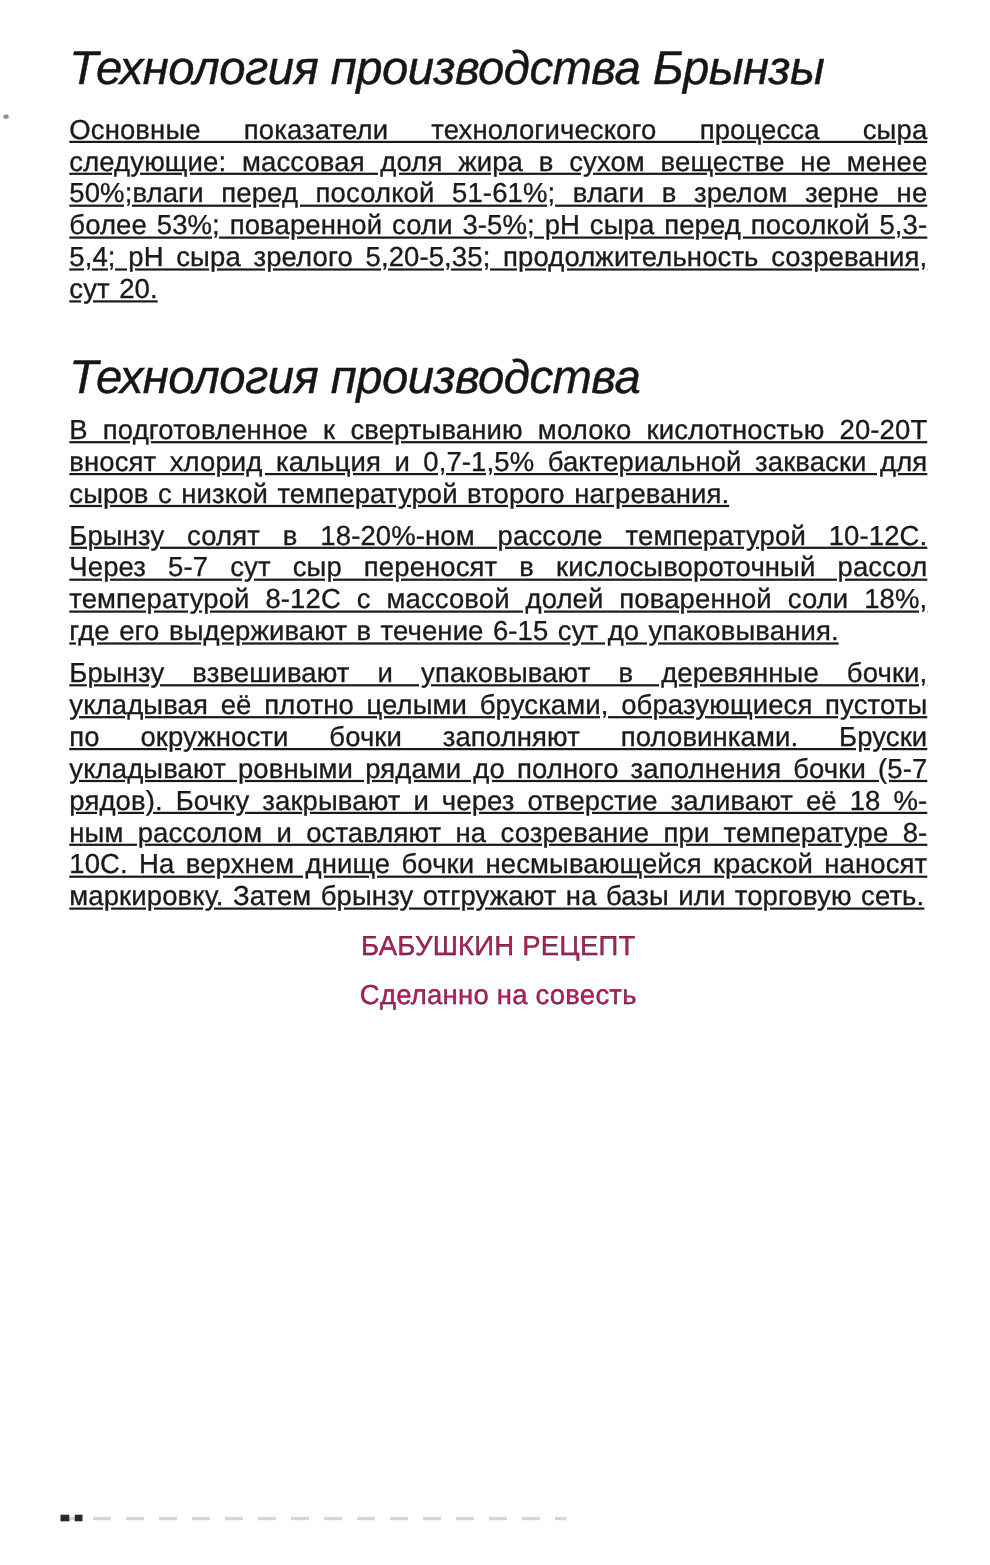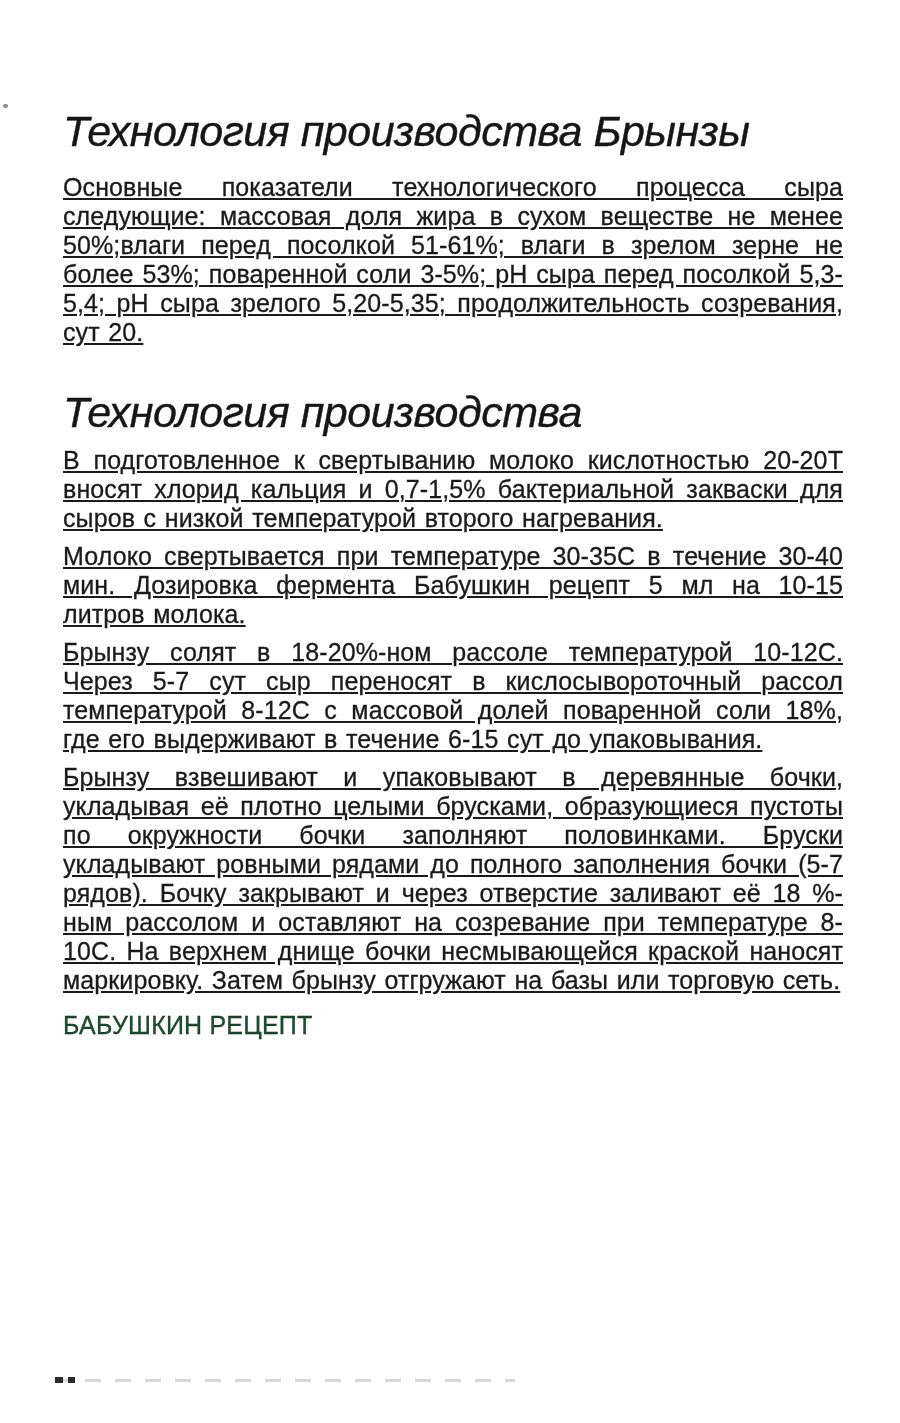--- a/index.html
+++ b/index.html
@@ -7,21 +7,21 @@
   .page {
     position: relative;
     width: 900px;
     height: 1423px;
     background: #ffffff;
     overflow: hidden;
     font-family: "Liberation Sans", "DejaVu Sans", sans-serif;
     color: #1a1a1a;
   }
   .content {
-    padding: 105px 57px 0 63px;
+    padding: 36px 57px 0 63px;
   }
   .doc-heading {
     font-style: italic;
     font-weight: 400;
     font-size: 43px;
     line-height: 52px;
     letter-spacing: -0.5px;
     color: #161616;
     -webkit-text-stroke: 0.4px #161616;
     white-space: nowrap;
@@ -36,23 +36,23 @@
     word-spacing: 1.5px;
     color: #1a1a1a;
     -webkit-text-stroke: 0.3px #1a1a1a;
     margin-bottom: 9px;
     text-decoration: underline;
   }
   .doc-par:last-of-type { margin-bottom: 16px; }
   .footer-line {
     font-size: 25px;
     line-height: 29px;
-    text-align: left;
+    text-align: center;
     letter-spacing: 0.2px;
-    color: #14532d;
+    color: #be185d;
     -webkit-text-stroke: 0.3px #1a1a1a;
   }
   .brand-line { margin-top: 13px; }
   .slogan-line { margin-top: 16px; }
   
   .scan-dot {
     position: absolute;
     left: 3px; top: 104px;
     width: 5px; height: 4px;
     background: #8f8f8f;
@@ -89,30 +89,30 @@
   <div class="content">
 
     <div class="doc-heading h1-first">Технология производства Брынзы</div>
 
     <p class="doc-par">Основные показатели технологического процесса сыра следующие: массовая доля жира в сухом веществе не менее 50%;влаги перед посолкой 51-61%; влаги в зрелом зерне не более 53%; поваренной соли 3-5%; рН сыра перед посолкой 5,3-5,4; рН сыра зрелого 5,20-5,35; продолжительность созревания, сут 20.</p>
 
     <div class="doc-heading h2-second">Технология производства</div>
 
     <p class="doc-par">В подготовленное к свертыванию молоко кислотностью 20-20Т вносят хлорид кальция и 0,7-1,5% бактериальной закваски для сыров с низкой температурой второго нагревания.</p>
 
-    <p class="doc-par">Молоко свертывается при температуре 30-35С в течение 30-40 мин. Дозировка фермента Бабушкин рецепт 5 мл на 10-15 литров молока.</p>
 
 
 
 
     <p class="doc-par">Брынзу солят в 18-20%-ном рассоле температурой 10-12С. Через 5-7 сут сыр переносят в кислосывороточный рассол температурой 8-12С с массовой долей поваренной соли 18%, где его выдерживают в течение 6-15 сут до упаковывания.</p>
 
     <p class="doc-par">Брынзу взвешивают и упаковывают в деревянные бочки, укладывая её плотно целыми брусками, образующиеся пустоты по окружности бочки заполняют половинками. Бруски укладывают ровными рядами до полного заполнения бочки (5-7 рядов). Бочку закрывают и через отверстие заливают её 18 %-ным рассолом и оставляют на созревание при температуре 8-10С. На верхнем днище бочки несмывающейся краской наносят маркировку. Затем брынзу отгружают на базы или торговую сеть.</p>
 
     <div class="footer-line brand-line">БАБУШКИН РЕЦЕПТ</div>
 
+    <div class="footer-line slogan-line">Сделанно на совесть</div>
 
   </div>
 
   <div class="scan-dashes"></div>
   <div class="scan-dash-dark-1"></div>
   <div class="scan-dash-dark-2"></div>
 </div>
 
 </body></html>

